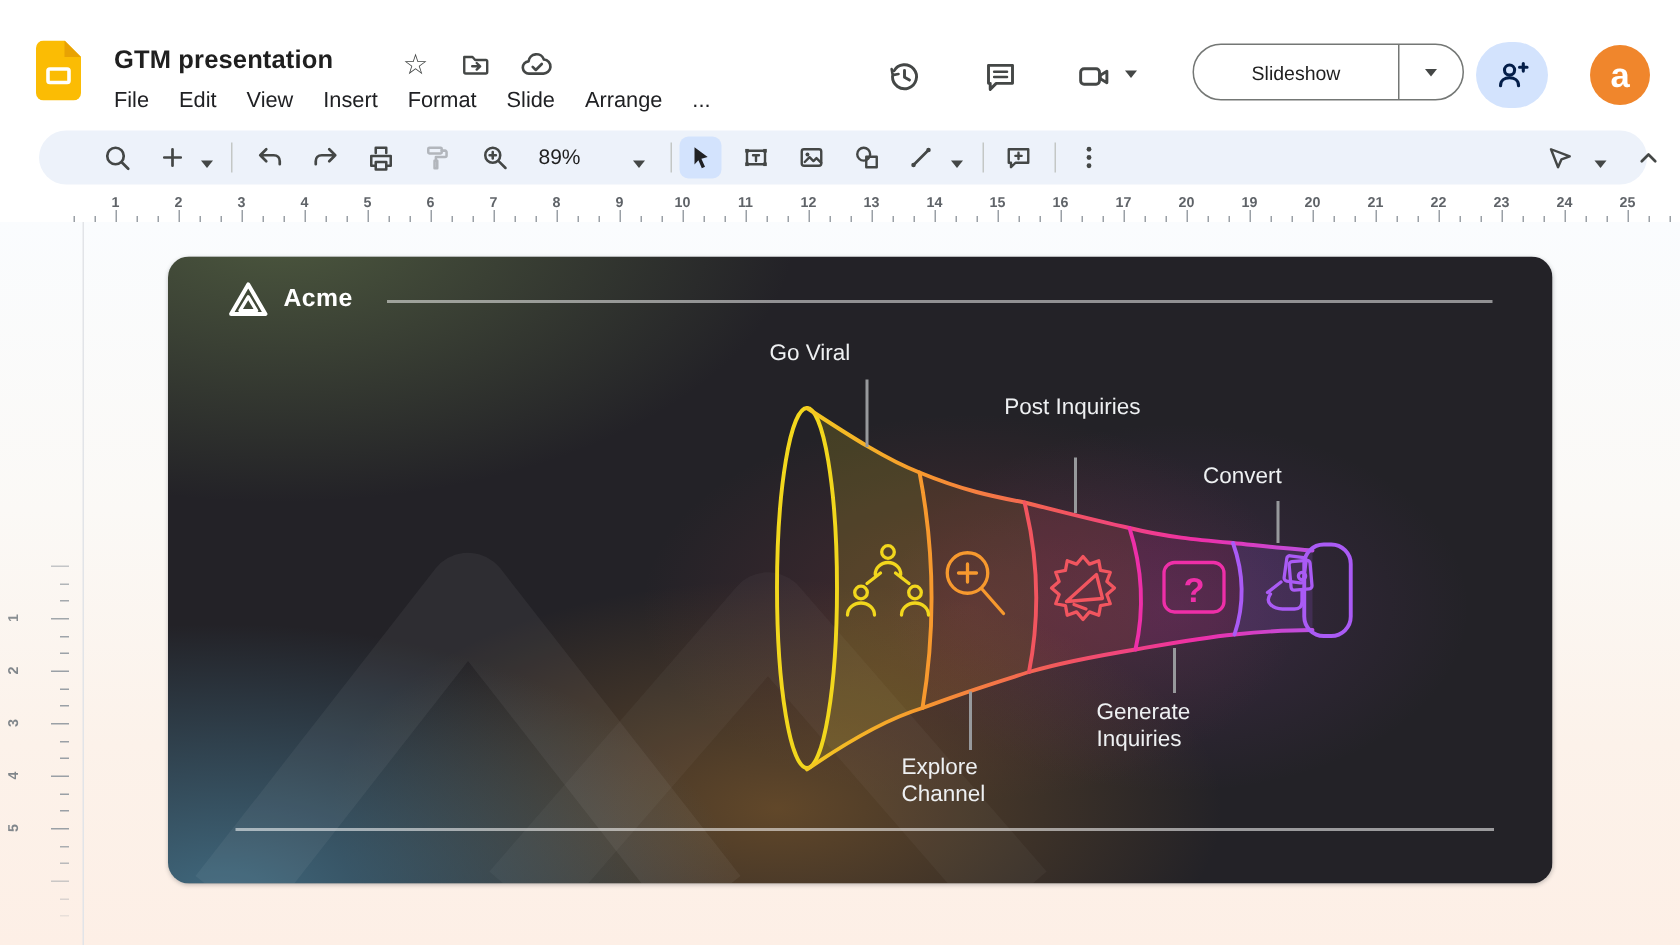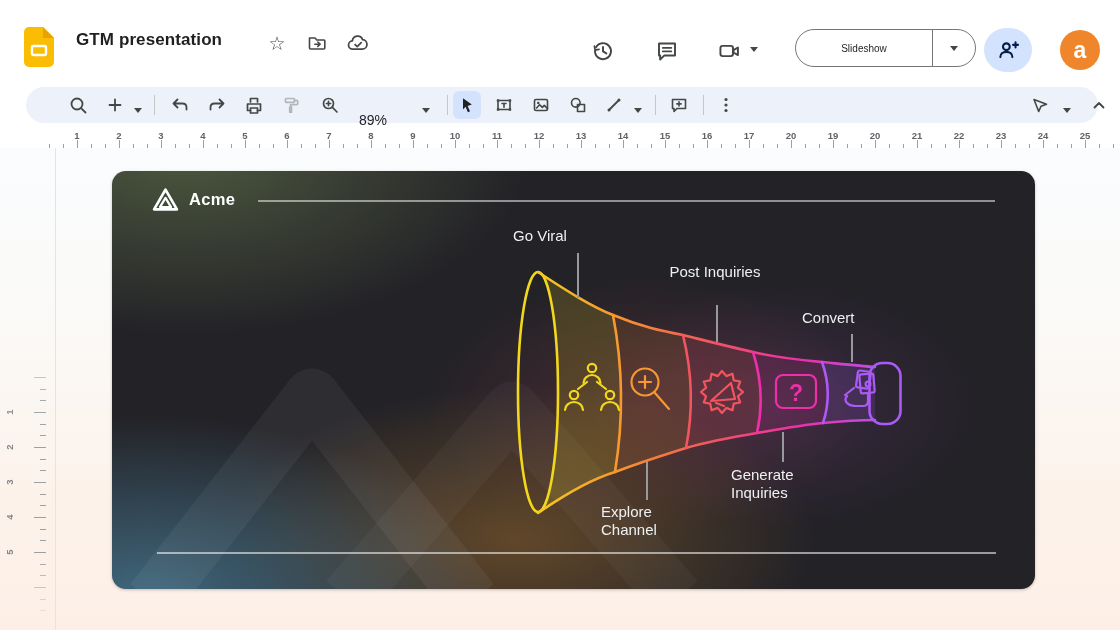--- a/index.html
+++ b/index.html
@@ -10,33 +10,33 @@
   
   .doc-logo { position:absolute; left:24px; top:27px; width:30px; height:40px; }
   .doc-title { position:absolute; left:76px; top:30px; font-size:17px; font-weight:700; color:#1f1f1f; letter-spacing:.1px;text-align:right; }
   .hicon { position:absolute; top:31px; width:24px; height:24px; display:flex; align-items:center; justify-content:center; color:#444746; cursor:pointer; }
   .star-glyph { font-size:19px; line-height:1; }
   #menu-row { position:absolute; left:66px; top:54px; height:26px; display:flex; align-items:center; }
   .menu-item { padding:3px 10px; font-size:14.5px; color:#202124; border-radius:6px; cursor:pointer; }
   .rt-icon { position:absolute; top:36px; width:30px; height:30px; display:flex; align-items:center; justify-content:center; cursor:pointer; }
   .caret { width:0; height:0; border-left:4.5px solid transparent; border-right:4.5px solid transparent; border-top:5px solid #444746; display:inline-block; }
   .slideshow-btn { position:absolute; left:795px; top:29px; width:181px; height:38px; border:1px solid #747775; border-radius:19px; display:flex; align-items:center; background:#fff; cursor:pointer; }
-  .slideshow-label { flex:1; text-align:center; font-size:10px; font-weight:500; color:#1f1f1f; }
+  .slideshow-label { flex:1; text-align:center; font-size:13px; font-weight:500; color:#1f1f1f; }
   .slideshow-div { width:1px; height:100%; background:#747775; }
   .slideshow-caret-zone { width:42px; display:flex; align-items:center; justify-content:center; }
   .share-btn { position:absolute; left:984px; top:28px; width:48px; height:44px; border-radius:22px; background:#d3e3fd; display:flex; align-items:center; justify-content:center; cursor:pointer; }
   .avatar { position:absolute; left:1060px; top:30px; width:40px; height:40px; border-radius:50%; background:#f0862c; color:#fff; display:flex; align-items:center; justify-content:center; font-size:23px; font-weight:700; cursor:pointer; }
 
   
   #toolbar { position:absolute; left:26px; top:87px; width:1072px; height:36px; background:#edf2fa; border-radius:18px; }
   .tbtn { position:absolute; top:4px; width:28px; height:28px; transform:translateX(-50%); display:flex; align-items:center; justify-content:center; border-radius:6px; cursor:pointer; }
   .tbtn.sel { background:#d3e3fd; }
   .tcaret { position:absolute; top:12px; transform:translateX(-50%); cursor:pointer; }
   .tsep { position:absolute; top:8px; width:1px; height:20px; background:#c4c7c5; }
-  .zoom-text { position:absolute; left:333px; top:9px; font-size:14px; color:#1f1f1f; font-weight:500; cursor:pointer;margin-top:16px; }
+  .zoom-text { position:absolute; left:333px; top:9px; font-size:14px; color:#1f1f1f; font-weight:500; cursor:pointer; }
 
   
   #canvas { position:absolute; left:0; top:148px; width:1120px; height:482px;
     background:linear-gradient(180deg,#fafcfe 0%,#fbf9f6 40%,#fcf2ea 72%,#fdefe6 100%); }
   #hruler { position:absolute; left:0; top:130px; width:1120px; height:18px; background:#fff; }
   .hr-num { position:absolute; top:0; transform:translateX(-50%); font-size:9.5px; color:#5f6368; font-weight:700; }
   .hr-tick { position:absolute; background:#9aa0a6; width:1px; }
   #vruler { position:absolute; left:0; top:0; width:55px; height:482px;
     -webkit-mask-image:linear-gradient(180deg,transparent 0%,transparent 40%,rgba(0,0,0,.9) 52%,#000 62%,#000 84%,transparent 99%);
     mask-image:linear-gradient(180deg,transparent 0%,transparent 40%,rgba(0,0,0,.9) 52%,#000 62%,#000 84%,transparent 99%); }
@@ -87,20 +87,30 @@
       </svg>
   </div>
   <div class="hicon" style="left:345px;">
     <svg width="22" height="22" viewBox="0 0 20 20">
         <g class="ic" stroke="#444746" stroke-width="1.6">
       <path d="M6.2 15.5 a3.7 3.7 0 0 1 -.4 -7.4 a4.8 4.8 0 0 1 9.3 -1.1 a3.6 3.6 0 0 1 -.6 8.5 Z"></path>
       <path d="M8.3 11.4 l1.9 1.9 l3.6 -3.6"></path>
         </g>
       </svg>
   </div>
+  <div id="menu-row">
+      <span class="menu-item">File</span>
+      <span class="menu-item">Edit</span>
+      <span class="menu-item">View</span>
+      <span class="menu-item">Insert</span>
+      <span class="menu-item">Format</span>
+      <span class="menu-item">Slide</span>
+      <span class="menu-item">Arrange</span>
+      <span class="menu-item">...</span>
+    </div>
 
   <div class="rt-icon" style="left:588px;">
     <svg width="24" height="24" viewBox="0 0 21 21">
         <g class="ic" stroke="#444746" stroke-width="1.7">
       <path d="M4.4 7.2 a7 7 0 1 1 -.9 3.3"></path>
           <path d="M3 6.2 l.6 3.5 l3.4 -.7" stroke-width="1.5"></path>
       <path d="M10.5 7 v3.9 l2.9 1.7"></path>
         </g>
       </svg>
   </div>

